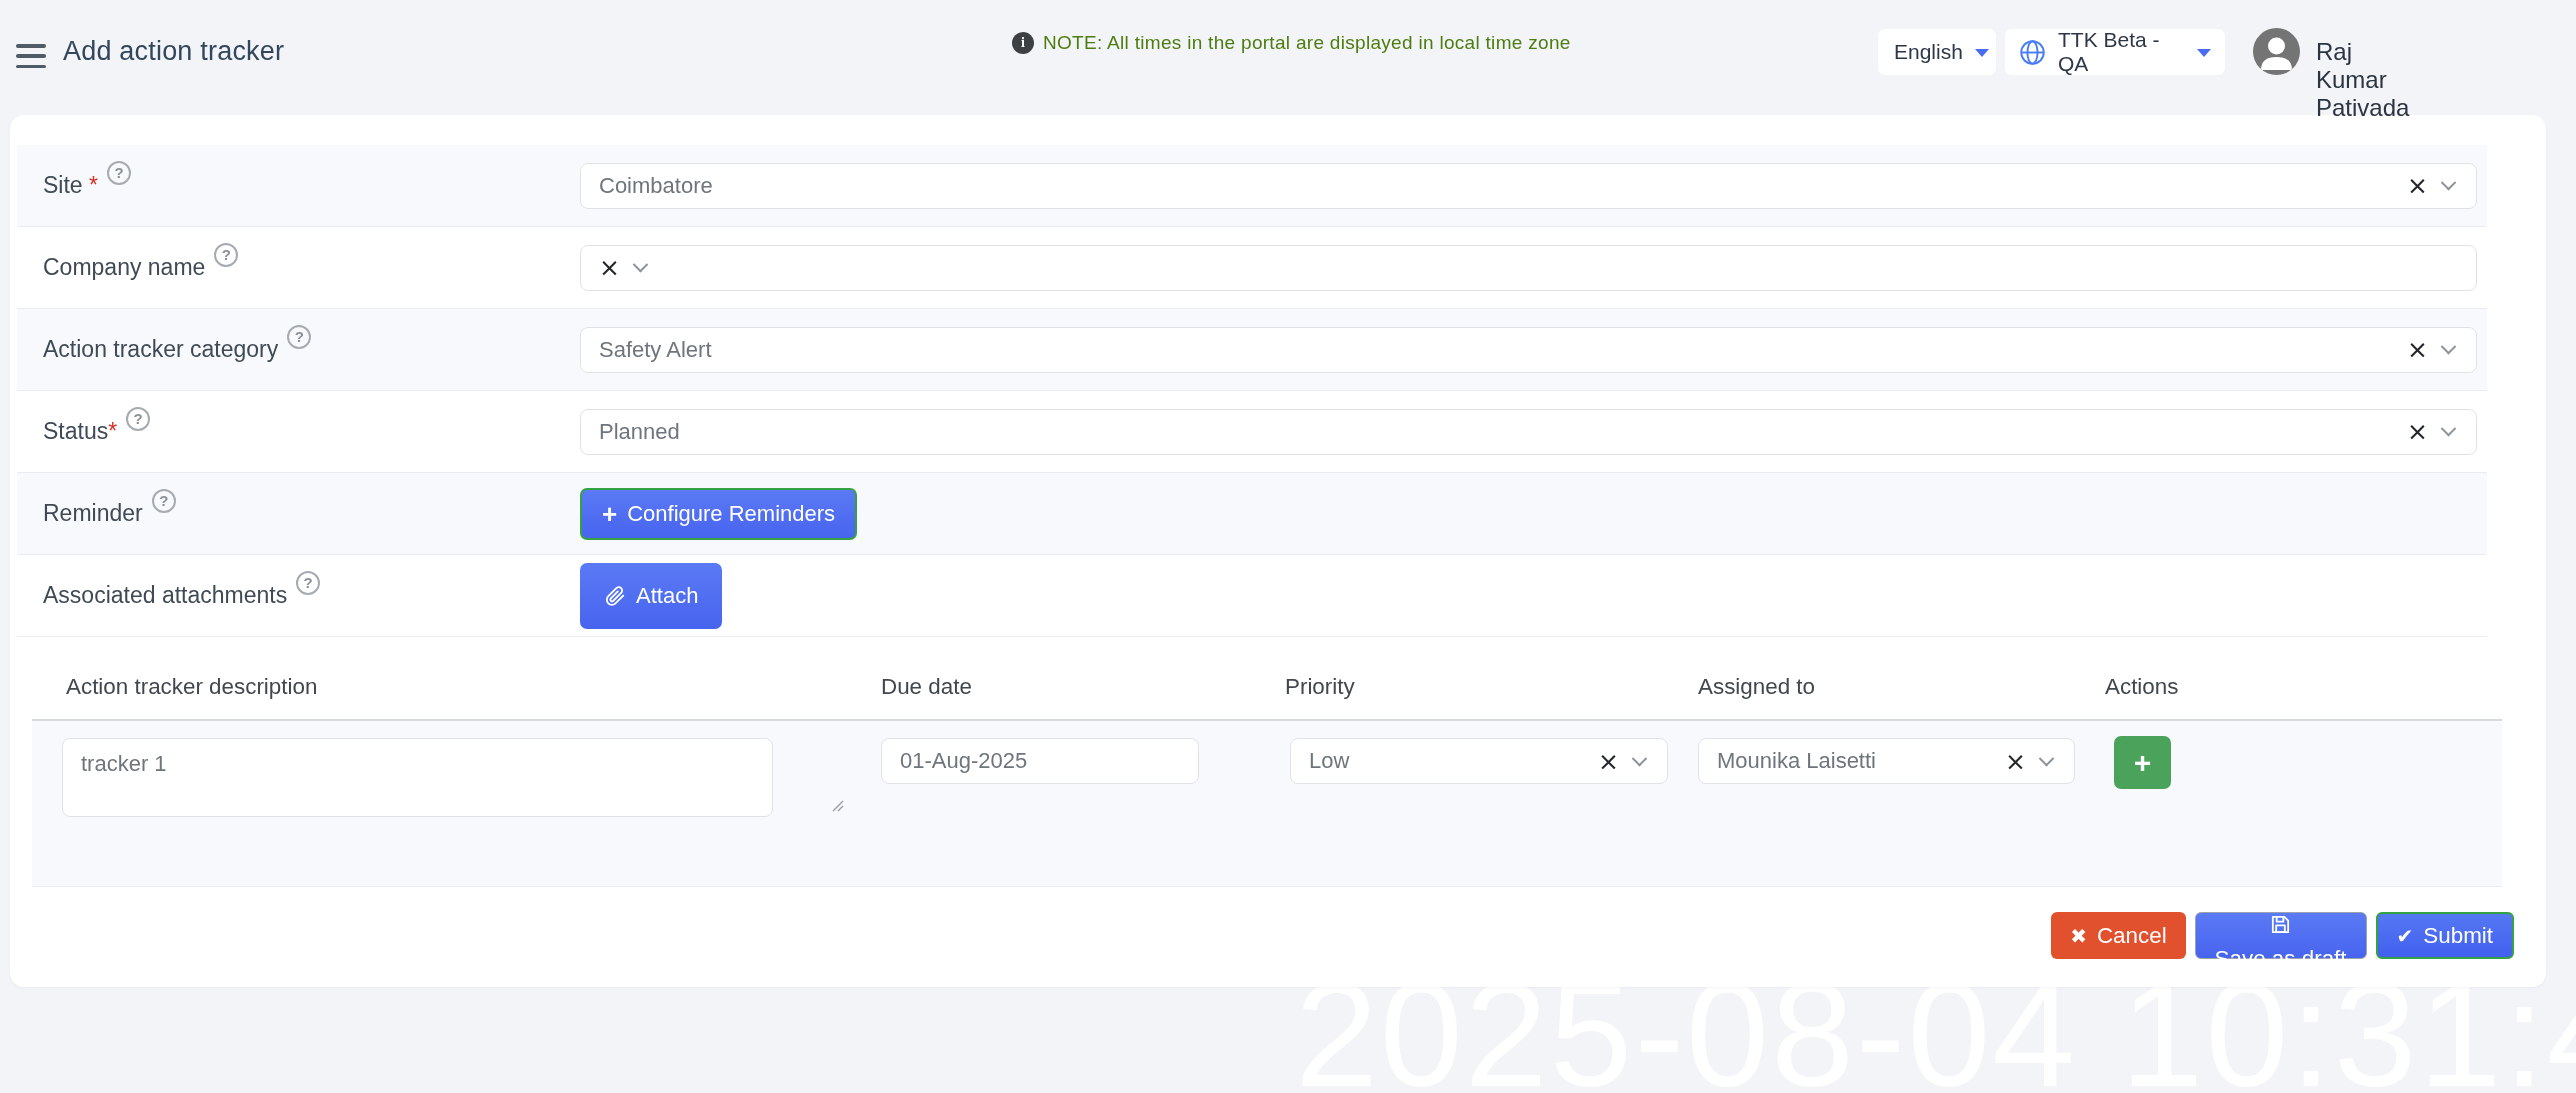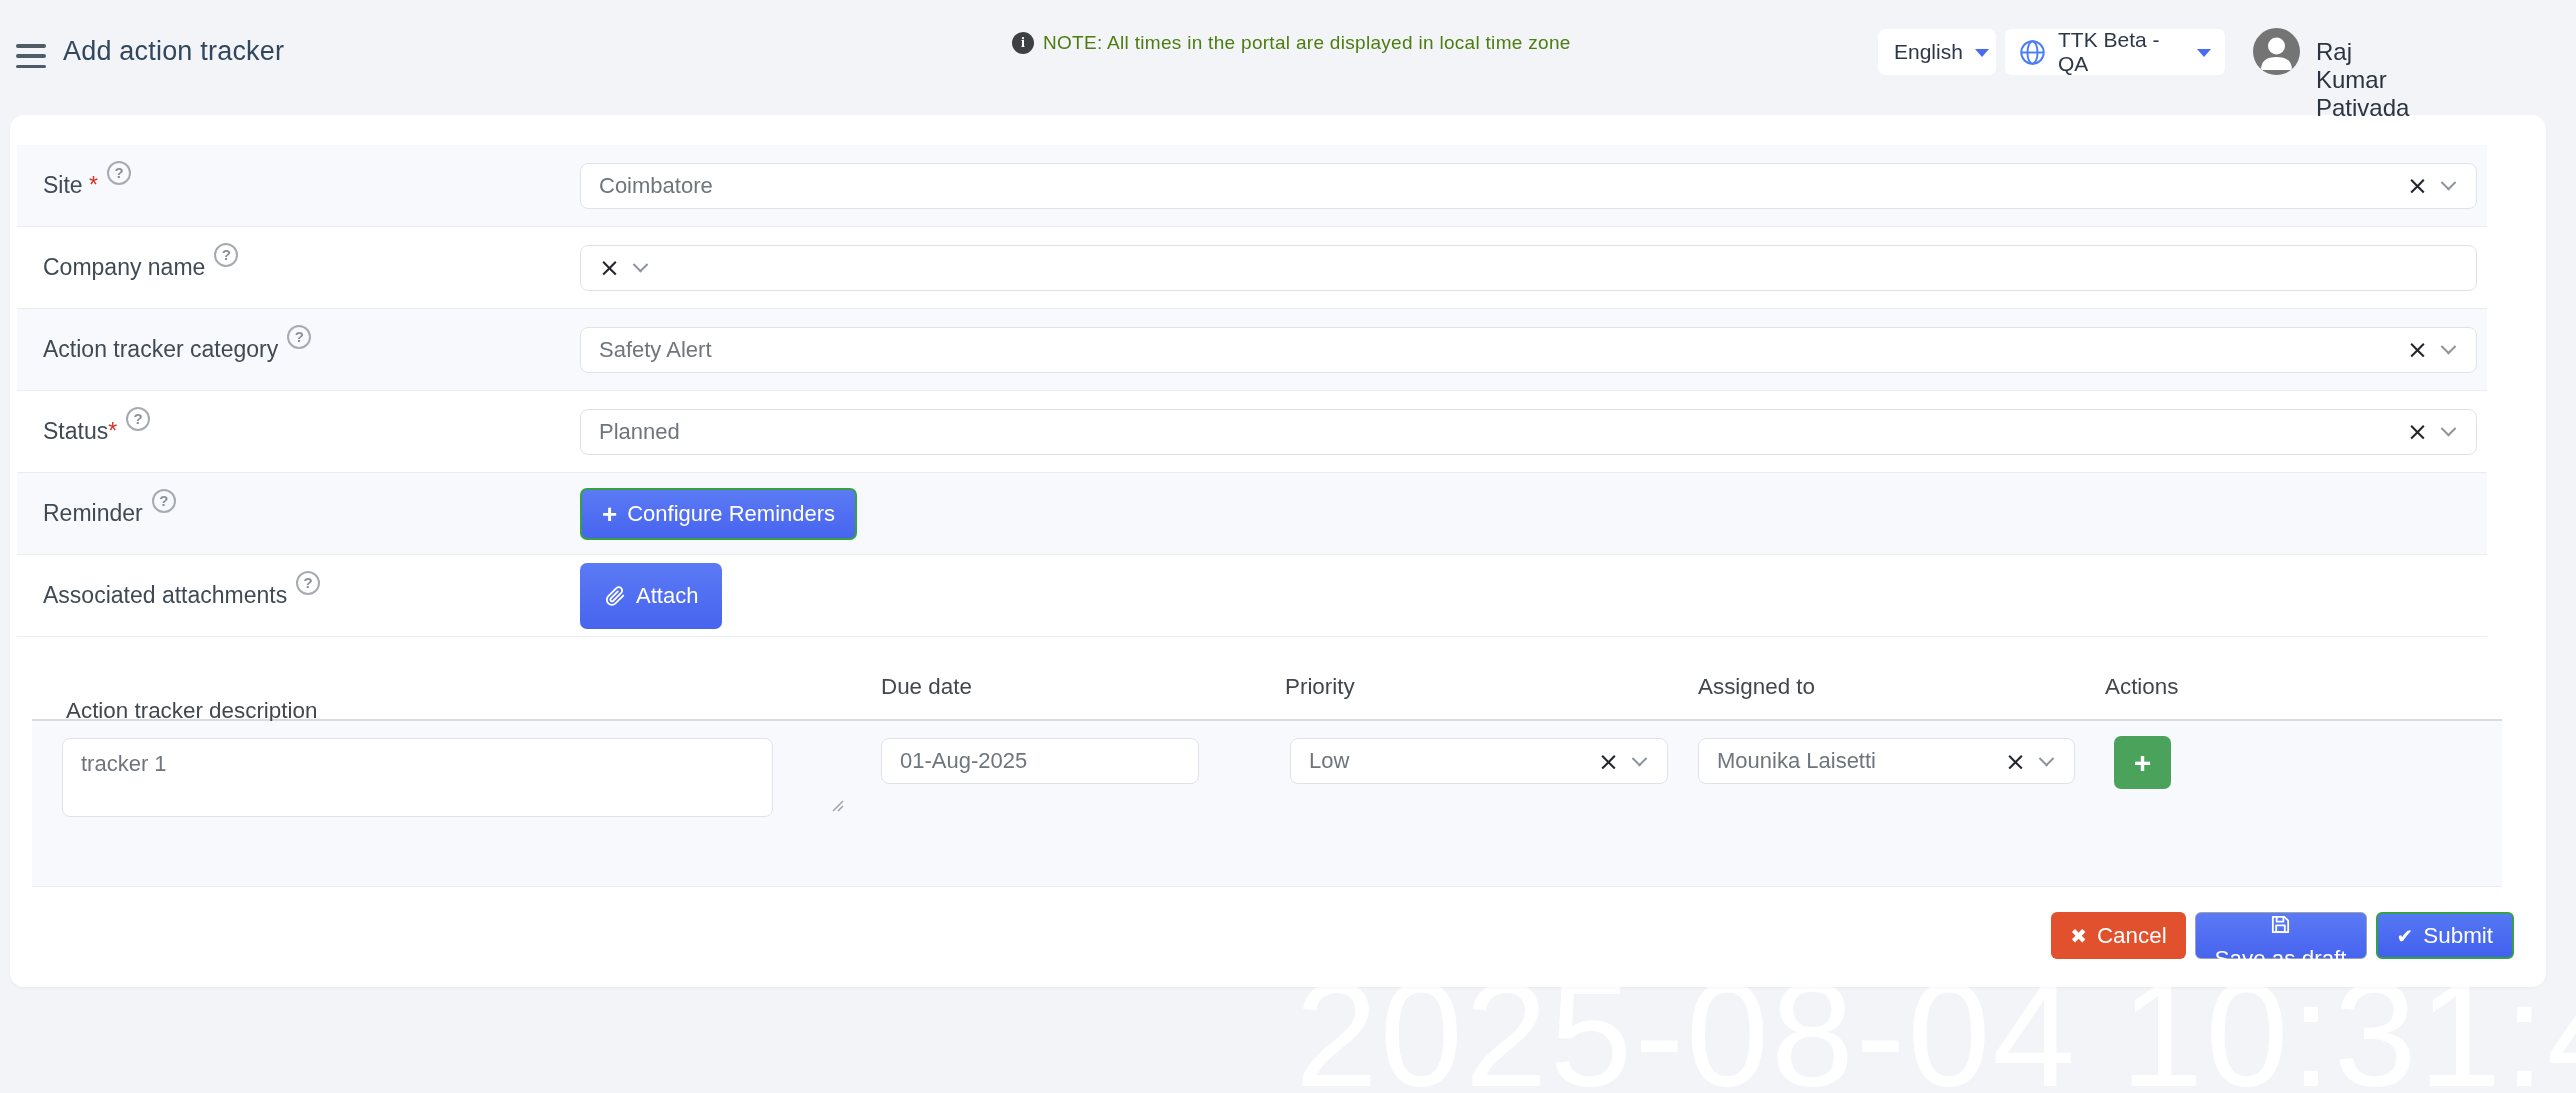--- a/index.html
+++ b/index.html
@@ -58,21 +58,21 @@
 
   .btn { display:inline-flex; align-items:center; justify-content:center; gap:10px; color:#fff; font-size:22px; border-radius:7px; cursor:pointer; background:linear-gradient(180deg,#5b7af4,#4764ef); border:none; }
   .btn-configure { height:52px; padding:0 20px; border:2px solid #35a145; }
   .btn-attach { height:66px; padding:0 24px; }
   .plus-glyph { font-size:26px; font-weight:bold; line-height:1; }
 
   
   .tbl { position:absolute; left:22px; top:543px; width:2470px; }
   .tbl-head { position:relative; height:63px; border-bottom:2px solid #d8dbe0; }
   .tbl-head .col { position:absolute; top:16px; font-size:22.4px; color:#41474d; }
-  .col-desc { left:34px;margin-top:24px; } .col-due { left:849px; } .col-pri { left:1253px; } .col-asg { left:1666px; } .col-act { left:2073px; }
+  .col-desc { left:34px; } .col-due { left:849px; } .col-pri { left:1253px; } .col-asg { left:1666px; } .col-act { left:2073px; }
   .tbl-band { position:relative; height:166px; background:#f8f9fc; border-bottom:1px solid #e9ecf2; }
   .desc-box { position:absolute; left:30px; top:17px; width:711px; height:79px; background:#fff; border:1px solid #dfe3e9; border-radius:8px; font-family:"Liberation Sans", sans-serif; font-size:22px; color:#6e757c; padding:12px 18px; resize:none; overflow:hidden; }
   .resize-handle { position:absolute; left:797px; top:76px; }
   .date-input { position:absolute; left:849px; top:17px; width:318px; height:46px; background:#fff; border:1px solid #dfe3e9; border-radius:8px; display:flex; align-items:center; padding:0 18px; font-size:22px; color:#6e757c; cursor:text; }
   .pri-select { position:absolute; left:1258px; top:17px; width:378px; }
   .asg-select { position:absolute; left:1666px; top:17px; width:377px; }
   .add-row-btn { position:absolute; left:2082px; top:15px; width:57px; height:53px; background:#4ba35b; border:none; border-radius:7px; color:#fff; font-size:30px; font-weight:bold; display:flex; align-items:center; justify-content:center; cursor:pointer; }
 
   
   .footer-actions { position:absolute; right:32px; top:797px; display:flex; gap:9px; }

